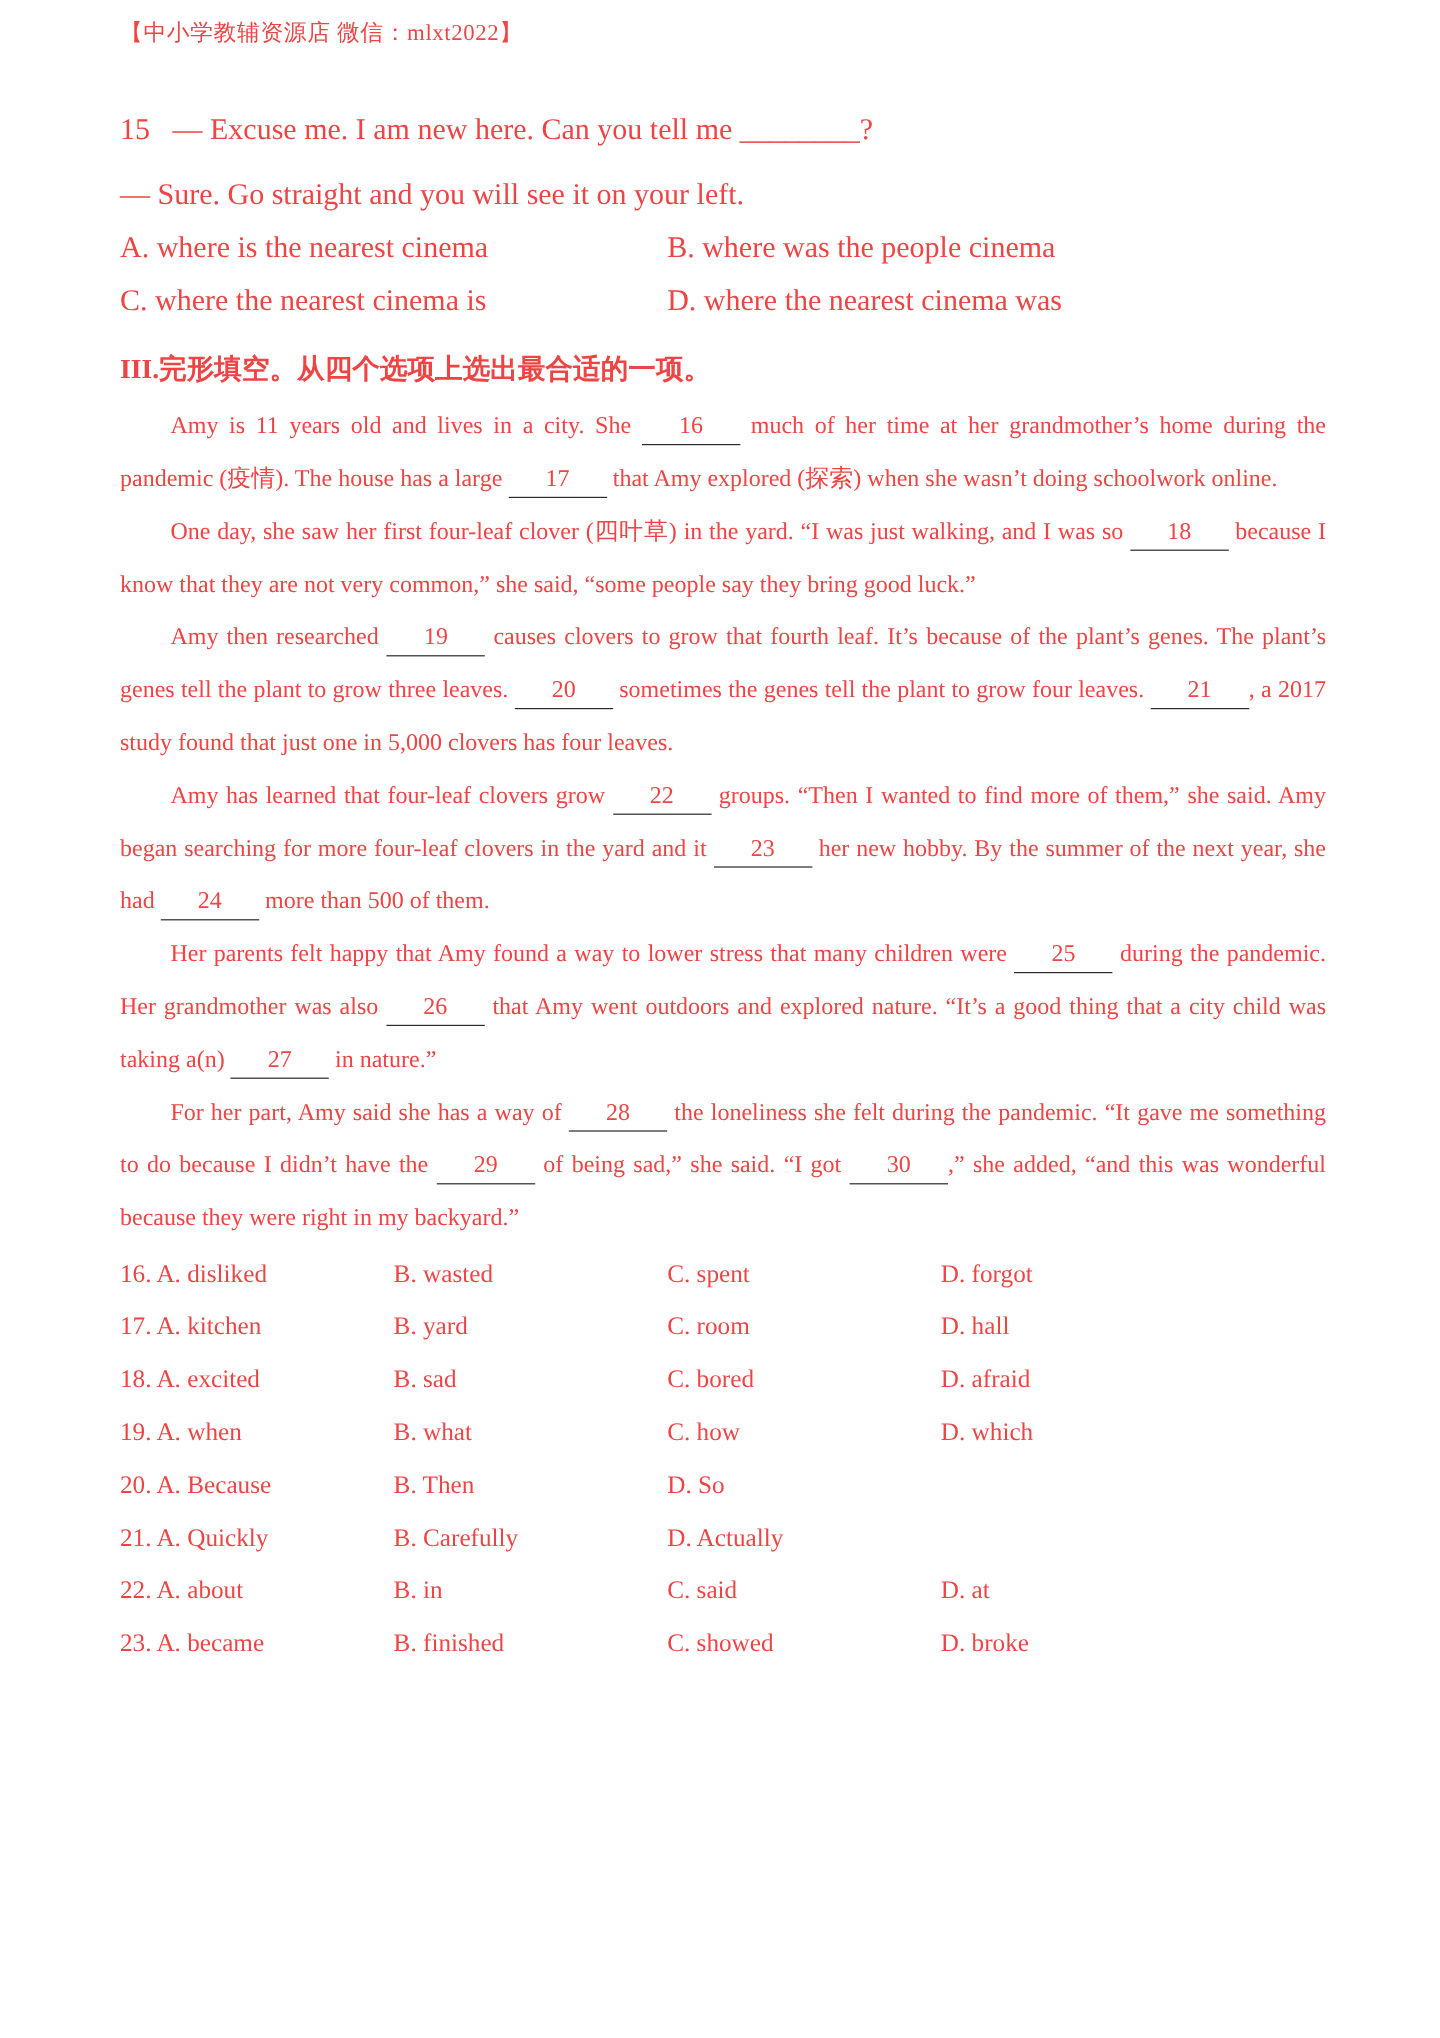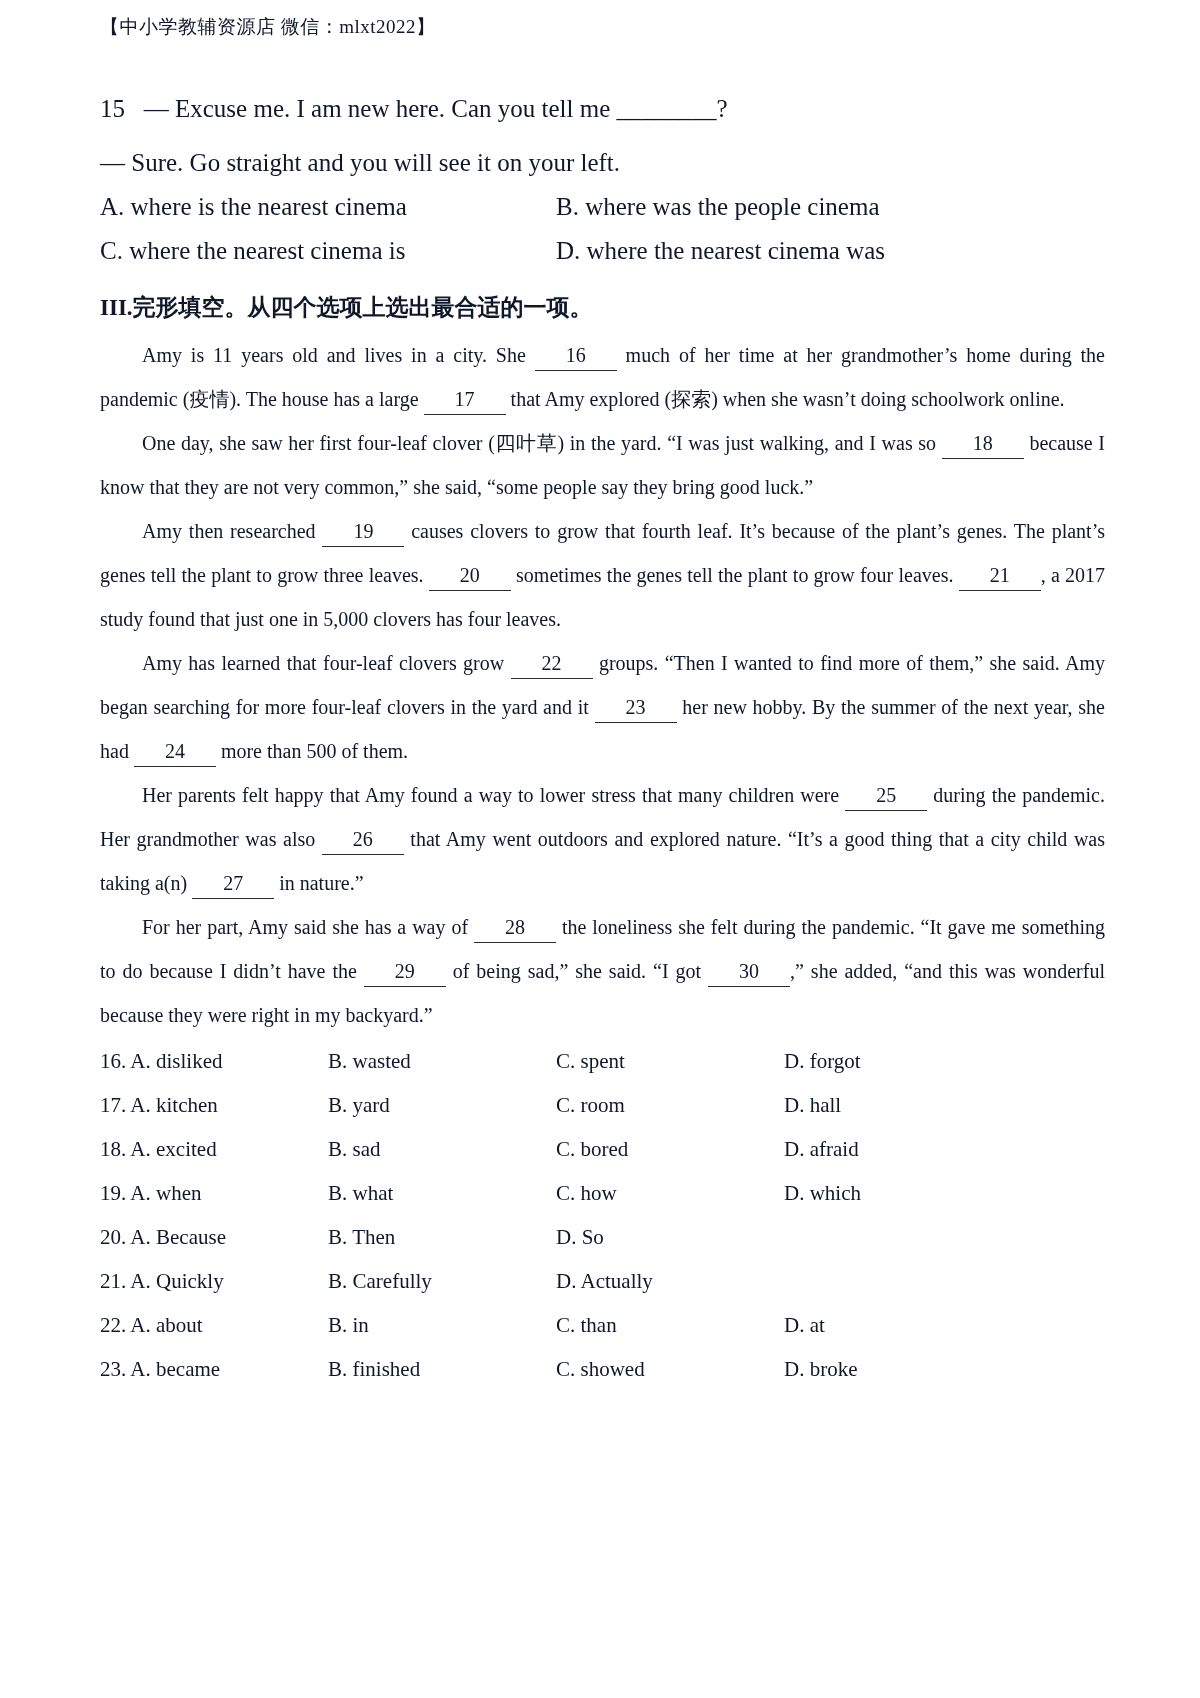--- a/index.html
+++ b/index.html
@@ -4,21 +4,21 @@
 <style>
   * { box-sizing: border-box; }
   html, body { margin: 0; padding: 0; background: #ffffff; }
   .page {
     position: relative;
     width: 1200px;
     height: 1698px;
     margin: 0 auto;
     background: #ffffff;
     font-family: "Liberation Serif", "DejaVu Serif", serif;
-    color: #0f172a;
+    color: #ef4444;
     overflow: hidden;
   }
   .content { padding: 14px 95px 0 100px; }
 
   .watermark {
     font-size: 19px;
     letter-spacing: 0.5px;
     white-space: pre-wrap;
   }
 
@@ -124,21 +124,21 @@
           <div class="choice-cell">D. So</div>
         </div>
         <div class="choice-row">
           <div class="choice-cell">21. A. Quickly</div>
           <div class="choice-cell">B. Carefully</div>
           <div class="choice-cell">D. Actually</div>
         </div>
         <div class="choice-row">
           <div class="choice-cell">22. A. about</div>
           <div class="choice-cell">B. in</div>
-          <div class="choice-cell">C. than</div>
+          <div class="choice-cell">C. said</div>
           <div class="choice-cell">D. at</div>
         </div>
         <div class="choice-row">
           <div class="choice-cell">23. A. became</div>
           <div class="choice-cell">B. finished</div>
           <div class="choice-cell">C. showed</div>
           <div class="choice-cell">D. broke</div>
         </div>
       </div>
 

